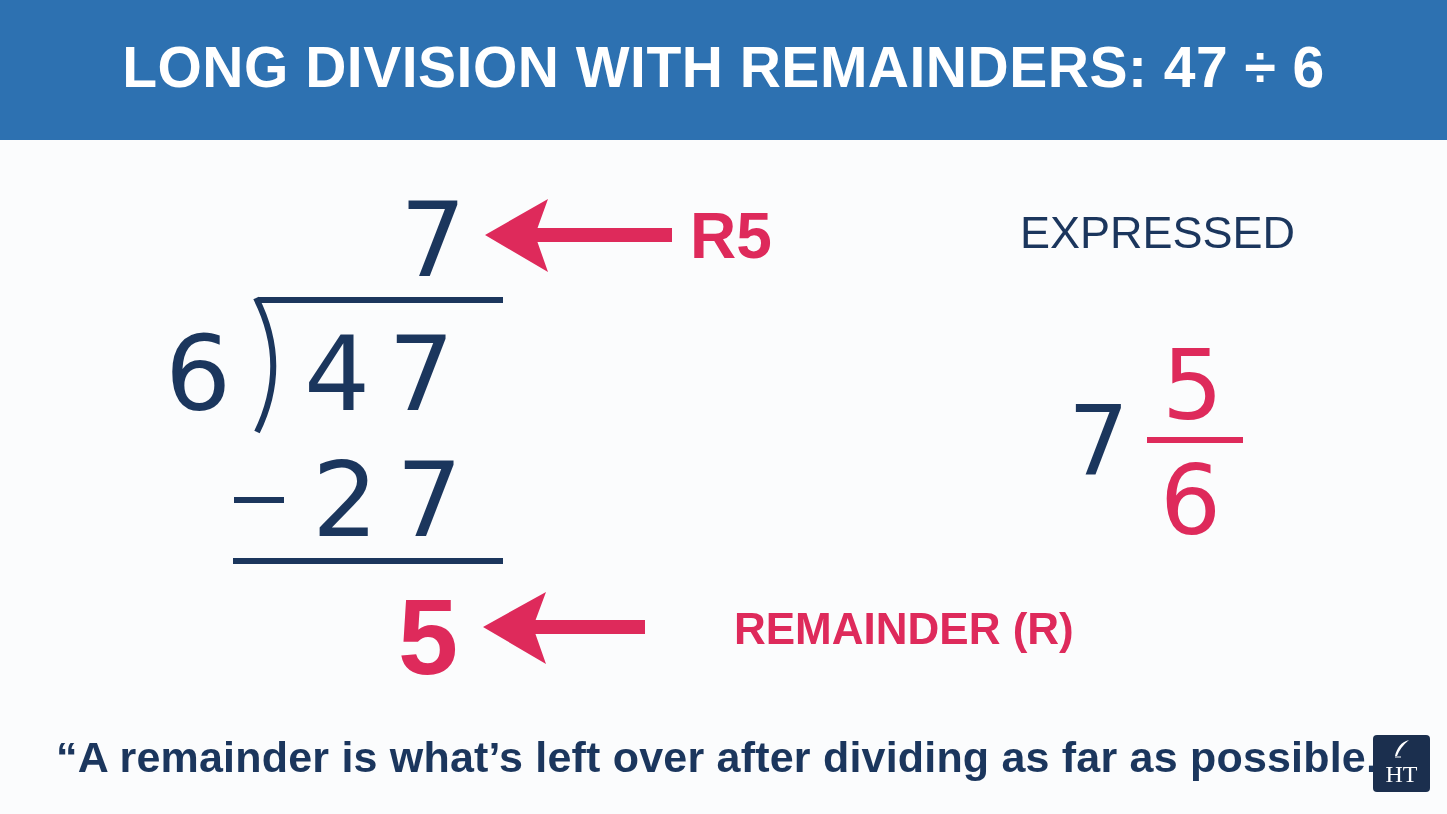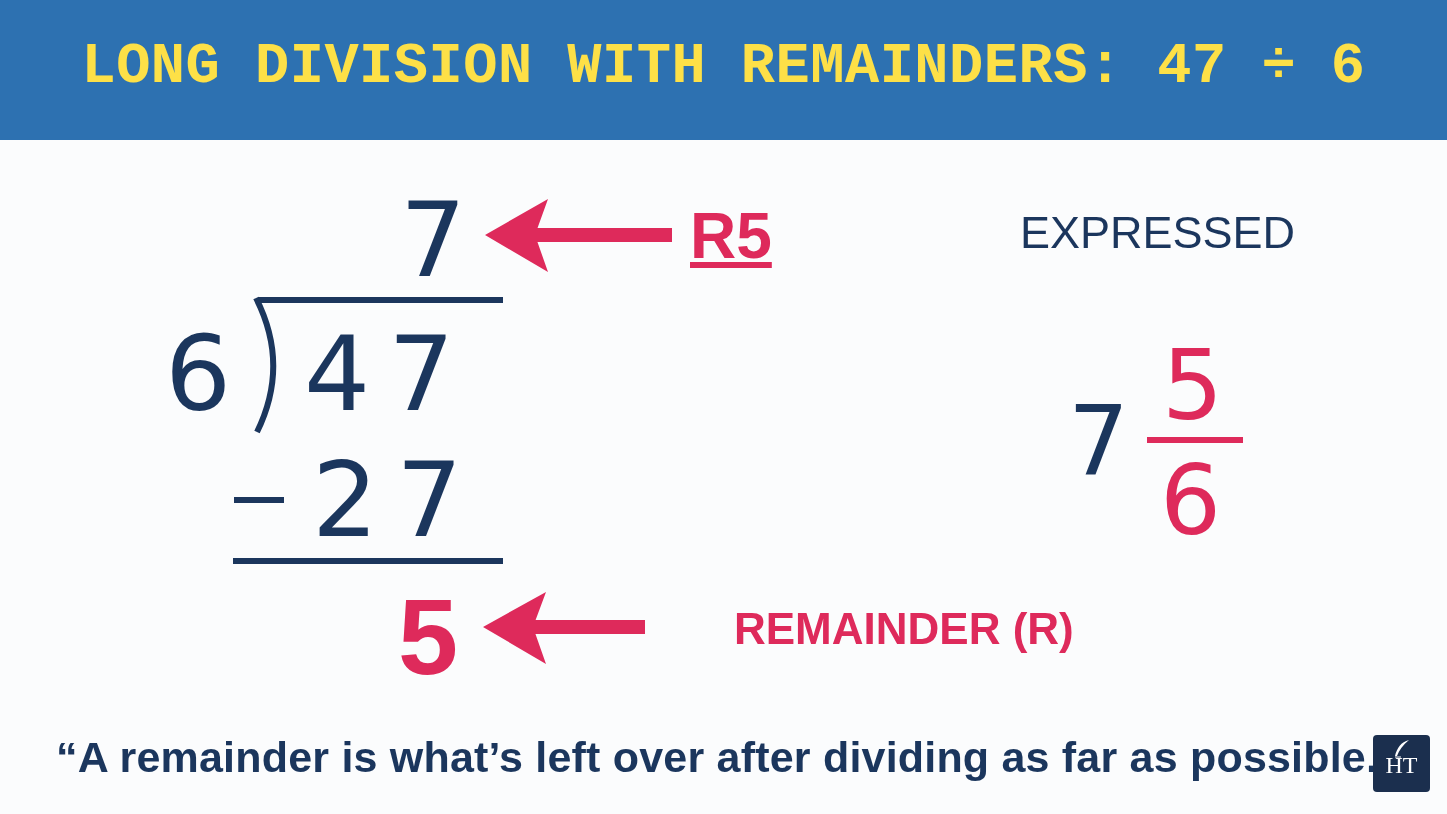--- a/index.html
+++ b/index.html
@@ -7,22 +7,22 @@
     width: 1447px; height: 814px; overflow: hidden; position: relative;
     background: #fbfcfd;
     font-family: "Liberation Sans", "DejaVu Sans", sans-serif;
   }
   .header {
     position: absolute; left: 0; top: 0; width: 1447px; height: 140px;
     background: #2d71b1;
     display: flex; align-items: center; justify-content: center;
   }
   .header-title {
-    color: #fde047; font-weight: bold; font-size: 57px; letter-spacing: 0.5px;
-    font-family: Liberation Mono, monospace;
+    color: #ffffff; font-weight: bold; font-size: 57px; letter-spacing: 0.5px;
+    font-family: Liberation Sans, sans-serif;
     margin-top: -6px;
   }
   .canvas { position: absolute; left: 0; top: 0; width: 1447px; height: 814px; }
   .digit {
     position: absolute; font-family: "DejaVu Sans", "Liberation Sans", sans-serif;
     font-size: 104px; line-height: 1; color: #1b365d; font-weight: normal;
   }
   .red { color: #de2a5b; }
   .bold { font-weight: bold; }
   .label {
@@ -40,21 +40,21 @@
     font-family: "Liberation Sans", "DejaVu Sans", sans-serif;
     font-weight: bold; font-size: 43px; color: #1b365d; letter-spacing: 0.2px;
   }
   .logo {
     position: absolute; left: 1373px; top: 735px; width: 57px; height: 57px;
     background: #1b2f4e; border-radius: 4px;
     display: flex; flex-direction: column; align-items: center; justify-content: flex-end;
   }
   .logo-text {
     color: #ffffff; font-family: "Liberation Serif", "DejaVu Serif", serif;
-    font-size: 24px; line-height: 1; margin-bottom: 15px;
+    font-size: 24px; line-height: 1; margin-bottom: 6px;
   }
   .logo-quill { position: absolute; left: 18px; top: 3px; }
 </style>
 </head>
 <body>
 
 <div class="header">
   <div class="header-title">LONG DIVISION WITH REMAINDERS: 47 ÷ 6</div>
 </div>
 
@@ -78,21 +78,21 @@
   <span style="position:absolute; left:234px; top:480px; opacity:0; font-size:40px;">−</span>
 
   <div class="digit" style="left:312px; top:448px; letter-spacing:18px;">27</div>
 
   <div class="digit red bold" style="left:398px; top:583px; font-family:'Liberation Sans','DejaVu Sans',sans-serif; font-size:108px;">5</div>
 
   <svg style="position:absolute; left:480px; top:195px;" width="200" height="85">
     <polygon points="5,40 68,4 55,40 68,77" fill="#de2a5b"></polygon>
     <rect x="55" y="33" width="137" height="14" fill="#de2a5b"></rect>
   </svg>
-  <div class="label red" style="left:690px; top:204px; font-size:64px;text-decoration:underline;">R5</div>
+  <div class="label red" style="left:690px; top:204px; font-size:64px;">R5</div>
 
   <svg style="position:absolute; left:478px; top:588px;" width="175" height="80">
     <polygon points="5,39 68,4 55,39 68,76" fill="#de2a5b"></polygon>
     <rect x="55" y="32" width="112" height="14" fill="#de2a5b"></rect>
   </svg>
   <div class="label red" style="left:692px; top:607px; font-size:44px;margin-left:42px;">REMAINDER (R)</div>
 
   <div class="frac-title">
     <div>EXPRESSED</div>
   </div>

